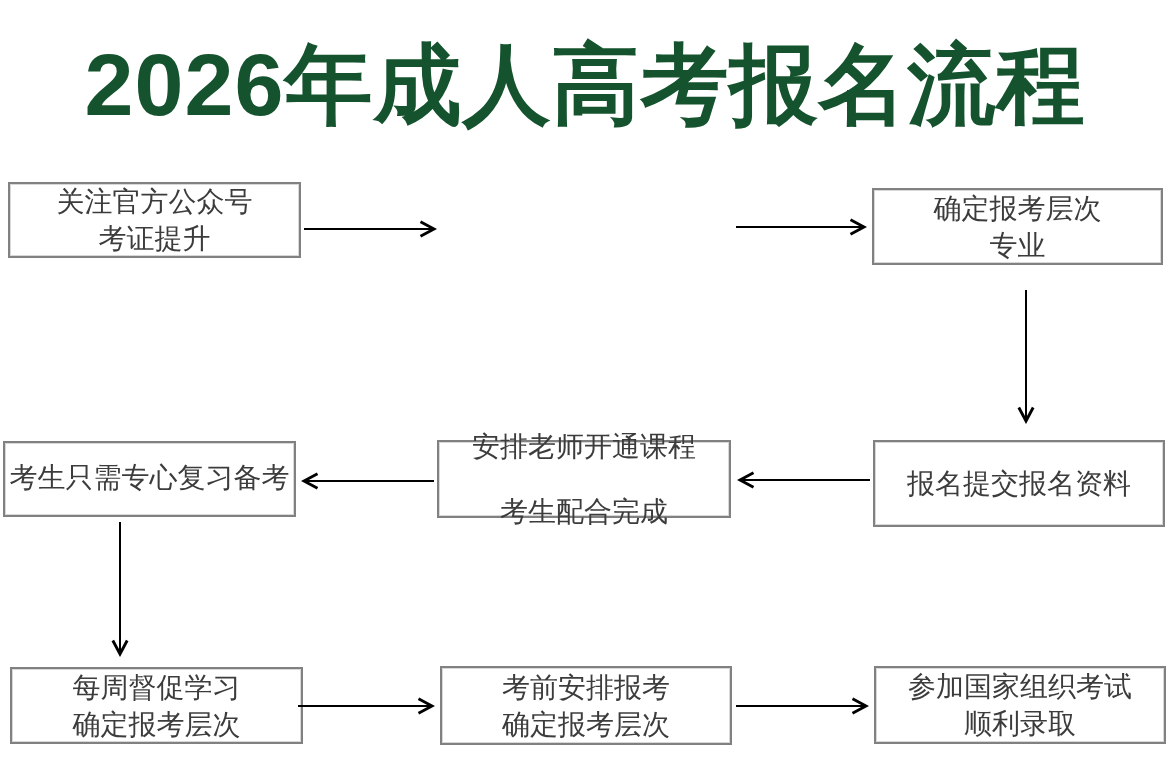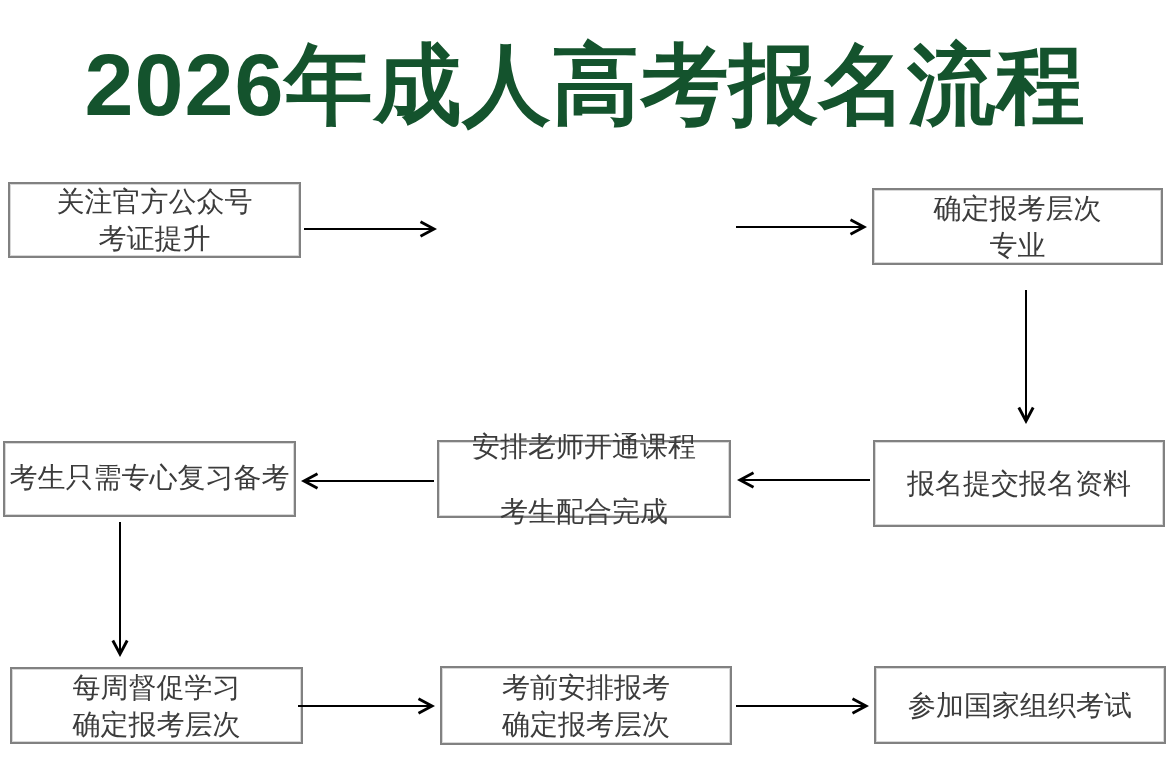--- a/index.html
+++ b/index.html
@@ -102,20 +102,21 @@
   <div class="box b7">
     <span class="line">每周督促学习</span>
     <span class="line">确定报考层次</span>
   </div>
   <div class="box b8">
     <span class="line">考前安排报考</span>
     <span class="line">确定报考层次</span>
   </div>
   <div class="box b9">
     <span class="line">参加国家组织考试</span>
+    <span class="line">顺利录取</span>
   </div>
 
   <svg class="arrows" viewBox="0 0 1170 775" xmlns="http://www.w3.org/2000/svg">
     <defs>
       <marker id="ah" viewBox="0 0 10 10" refX="8.5" refY="5" markerWidth="9" markerHeight="9" orient="auto">
         <polyline points="1,1 8.5,5 1,9" fill="none" stroke="#000000" stroke-width="1.6"></polyline>
       </marker>
     </defs>
     <line x1="304" y1="229" x2="434" y2="229" marker-end="url(#ah)"></line>
     <line x1="736" y1="227" x2="864" y2="227" marker-end="url(#ah)"></line>

